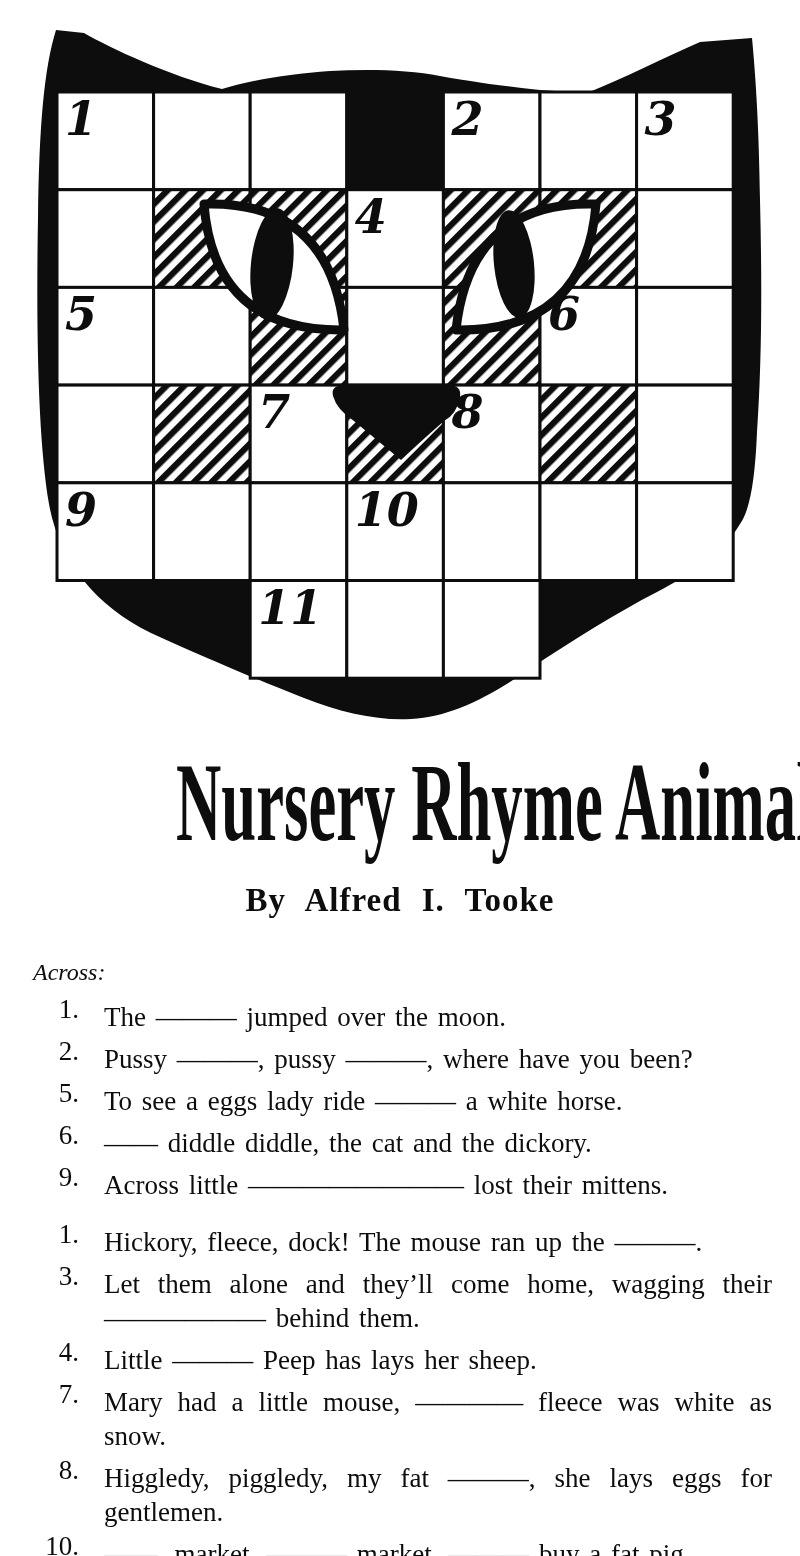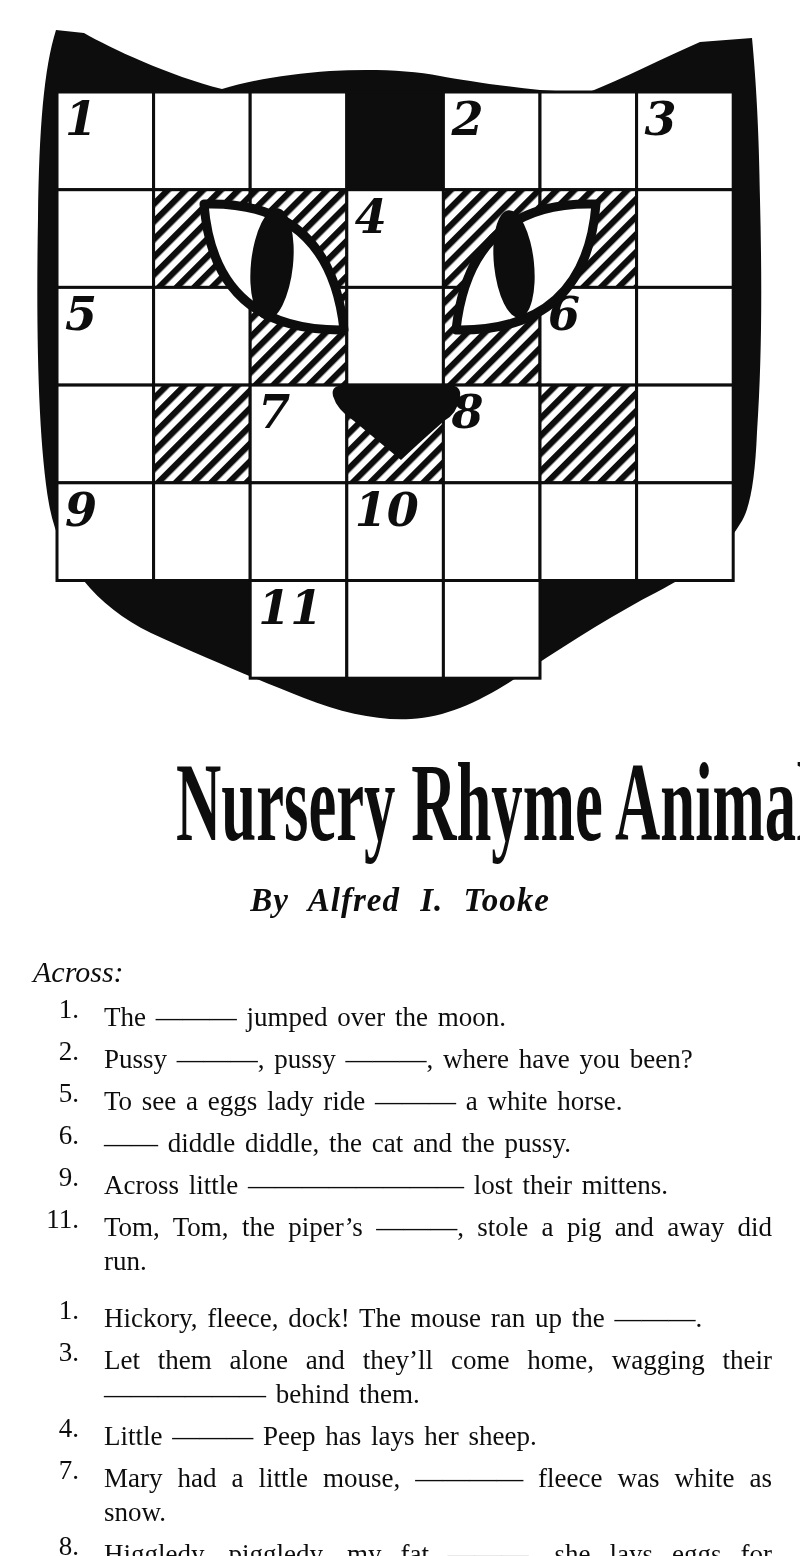--- a/index.html
+++ b/index.html
@@ -13,26 +13,26 @@
     font-family:"DejaVu Serif", serif;
     font-style:italic;font-weight:bold;font-size:46px;fill:#0d0d0d;
   }
   .title{
     position:absolute;top:746px;left:0;width:800px;text-align:center;
     font-weight:bold;font-size:112px;line-height:1;white-space:nowrap;
     transform:scaleX(0.56);transform-origin:400px 0;
   }
   .byline{
     position:absolute;top:882px;left:0;width:800px;text-align:center;
-    font-style:italic;font-weight:bold;font-size:33px;
+    font-weight:bold;font-size:33px;
     word-spacing:11px;letter-spacing:1px;white-space:nowrap;
   }
   .clues{position:absolute;top:954px;left:33px;width:739px;}
   .clue-section{margin-bottom:15px;}
-  .clue-heading{font-style:italic;font-size:30px;line-height:36px;margin-bottom:2px;}
+  .clue-heading{font-style:italic;font-size:24px;line-height:36px;margin-bottom:2px;}
   .clue{display:flex;font-size:27px;line-height:34px;}
   .clue .num{flex:none;width:46px;text-align:right;}
   .clue .txt{flex:1;margin-left:25px;text-align:justify;word-spacing:3px;margin-top:8px;}
 </style>
 </head>
 <body>
 
 <svg class="cat-svg" width="800" height="742" viewBox="0 0 800 742">
   <defs>
     <pattern id="hatch" patternUnits="userSpaceOnUse" width="12.5" height="12.5" patternTransform="rotate(-45)">
@@ -148,29 +148,25 @@
       <div class="clue">
         <span class="num">2.</span>
         <span class="txt">Pussy ———, pussy ———, where have you been?</span>
       </div>
       <div class="clue">
         <span class="num">5.</span>
         <span class="txt">To see a eggs lady ride ——— a white horse.</span>
       </div>
       <div class="clue">
         <span class="num">6.</span>
-        <span class="txt">—— diddle diddle, the cat and the pussy.</span>
+        <span class="txt">—— diddle diddle, the cat and the dickory.</span>
       </div>
       <div class="clue">
         <span class="num">9.</span>
         <span class="txt">Across little ———————— lost their mittens.</span>
-      </div>
-      <div class="clue">
-        <span class="num">11.</span>
-        <span class="txt">Tom, Tom, the piper’s ———, stole a pig and away did run.</span>
       </div>
     </div>
     <div class="clue-section">
       <div class="clue">
         <span class="num">1.</span>
         <span class="txt">Hickory, fleece, dock! The mouse ran up the ———.</span>
       </div>
       <div class="clue">
         <span class="num">3.</span>
         <span class="txt">Let them alone and they’ll come home, wagging their —————— behind them.</span>

